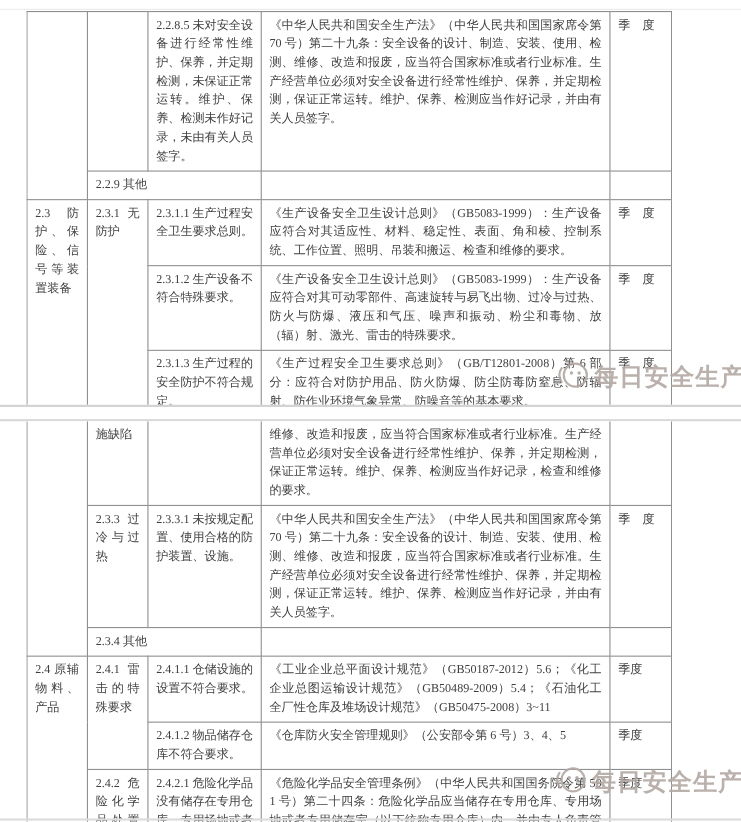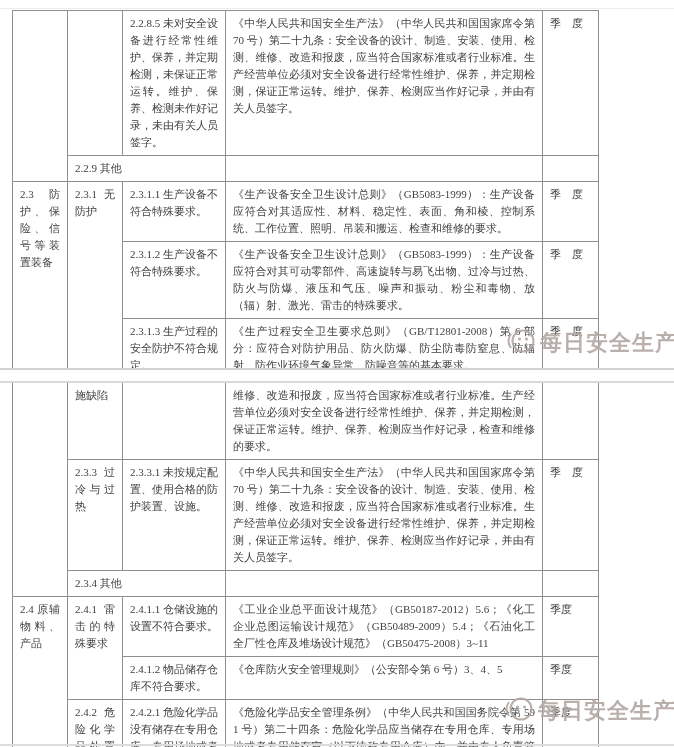--- a/index.html
+++ b/index.html
@@ -1,20 +1,20 @@
 <!DOCTYPE html>
 <html><head>
 <meta charset="utf-8">
 <style>
   html,body{margin:0;padding:0;}
   body{
     width:674px;height:747px;background:#ffffff;position:relative;overflow:hidden;
     font-family:"Liberation Serif","DejaVu Serif",serif;color:#3f3f3f;
   }
-  .section{position:absolute;left:12px;width:587px;overflow:hidden;background:#fff;}
+  .section{position:absolute;left:24px;width:587px;overflow:hidden;background:#fff;}
   #top-section{top:10px;height:358px;}
   #bottom-section{top:383px;height:439px;}
   table.doc{border-collapse:collapse;table-layout:fixed;width:586px;}
   table.doc td{
     border:1px solid #8f8f8f;font-size:11px;line-height:17px;
     padding:4px 7px;vertical-align:top;word-break:break-all;text-align:justify;
   }
   td.cat,td.sub{vertical-align:middle;text-align:left;line-height:18px;padding:3px 5px;margin-left:40px;}
   td.sub-top{vertical-align:top;text-align:left;line-height:18px;padding:3px 5px;}
   td.defect{line-height:18px;text-align:left;padding:5px 6px;}
@@ -55,21 +55,21 @@
       <td class="cycle">季　度</td>
     </tr>
     <tr style="height:16px">
       <td colspan="2" class="thin">2.2.9 其他</td>
       <td></td>
       <td></td>
     </tr>
     <tr style="height:55px">
       <td rowspan="4" class="cat">2.3 防护、保险、信号等装置装备</td>
       <td rowspan="3" class="sub">2.3.1 无防护</td>
-      <td class="defect">2.3.1.1 生产设备不符合特殊要求。</td>
+      <td class="defect">2.3.1.1 生产过程安全卫生要求总则。</td>
       <td>《生产设备安全卫生设计总则》（GB5083-1999）：生产设备应符合对其适应性、材料、稳定性、表面、角和棱、控制系统、工作位置、照明、吊装和搬运、检查和维修的要求。</td>
       <td class="cycle">季　度</td>
     </tr>
     <tr style="height:69px">
       <td class="defect">2.3.1.2 生产设备不符合特殊要求。</td>
       <td>《生产设备安全卫生设计总则》（GB5083-1999）：生产设备应符合对其可动零部件、高速旋转与易飞出物、过冷与过热、防火与防爆、液压和气压、噪声和振动、粉尘和毒物、放（辐）射、激光、雷击的特殊要求。</td>
       <td class="cycle">季　度</td>
     </tr>
     <tr style="height:48px">
       <td class="defect">2.3.1.3 生产过程的安全防护不符合规定。</td>

